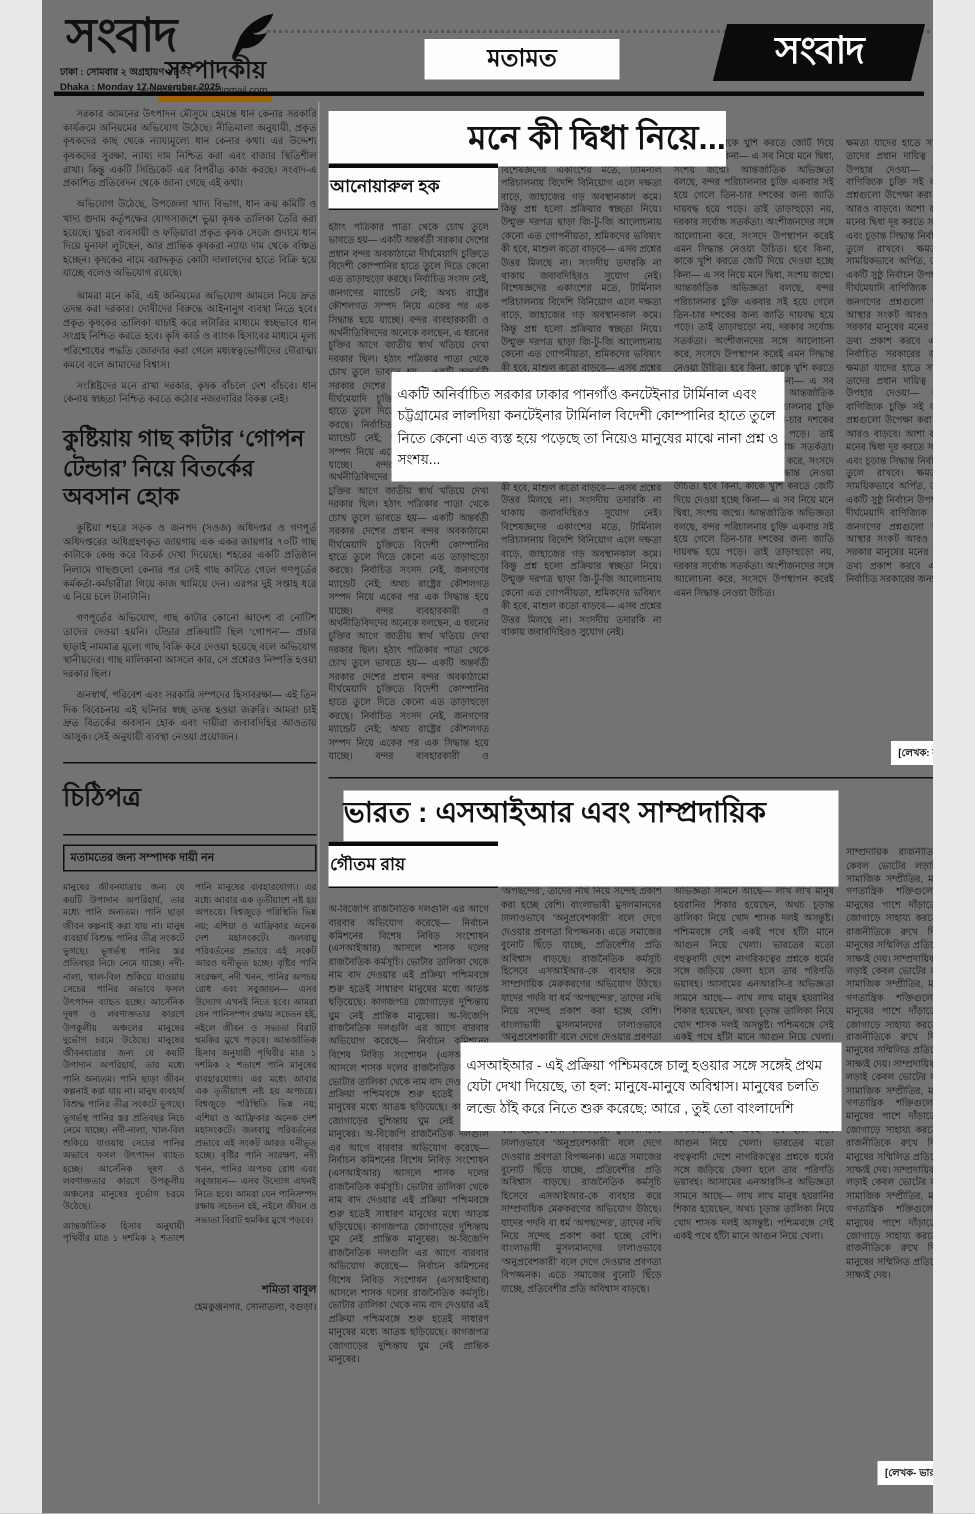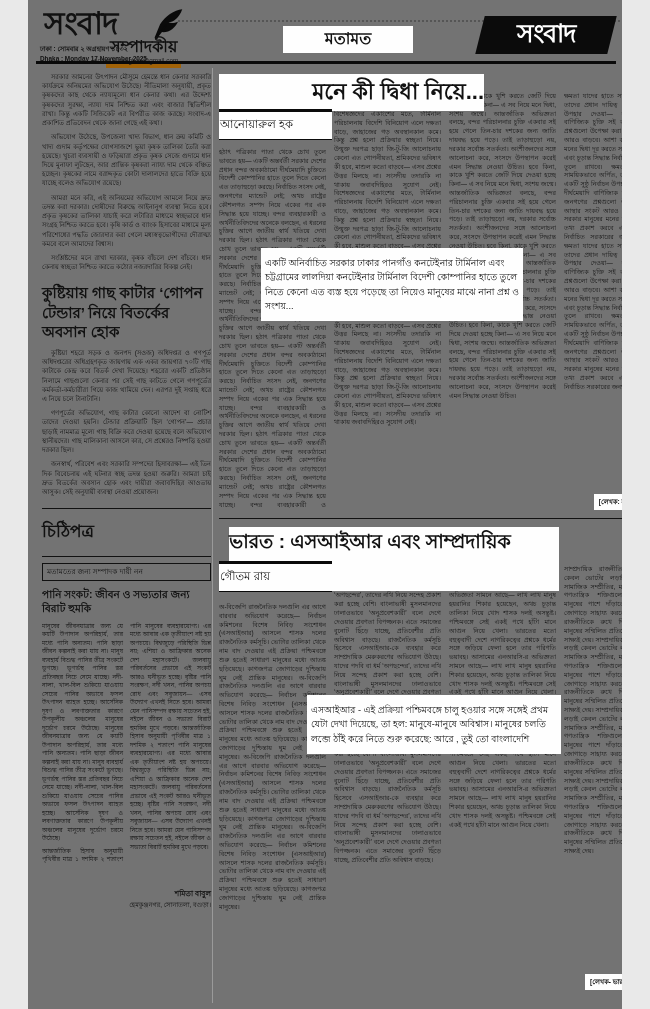--- a/index.html
+++ b/index.html
@@ -20,37 +20,37 @@
   .page-num{position:absolute;left:600px;top:15px;font-size:31px;font-weight:900;z-index:3}
   .thick-rule{position:absolute;left:8px;right:6px;top:61px;height:3px;background:#0a0a0a}
 
   
   .left-col{position:absolute;left:14px;top:72px;width:169px}
   .left-col h2{font-size:15px;line-height:1.28;font-weight:700;margin-bottom:7px}
   .left-col p{font-size:6.5px;line-height:1.42;text-align:justify;margin-bottom:5px;text-indent:9px}
   .editorial{margin-bottom:12px}
   .rule{height:1px;background:#111;margin:6px 0}
   .letters-title{font-size:17px;font-weight:700;padding:3px 0 4px}
-  .letters-disclaimer{font-size:7.4px;font-weight:400;border:1px solid #111;padding:2px 4px;margin:4px 0 7px}
+  .letters-disclaimer{font-size:7.4px;font-weight:700;border:1px solid #111;padding:2px 4px;margin:4px 0 7px}
   .letter-title{font-size:10.5px;font-weight:700;line-height:1.3;margin-bottom:6px}
   .letter-body{column-count:2;column-gap:7px;height:262px;overflow:hidden}
   .letter-body p{font-size:6px;line-height:1.42;text-align:justify;margin-bottom:4px;text-indent:0}
   .letter-sign{font-size:7.4px;font-weight:700;text-align:right;margin-top:4px}
   .letter-addr{font-size:6.4px;text-align:right}
 
   .vdiv{position:absolute;left:184px;top:68px;bottom:6px;width:1px;background:#9a9a9a}
 
   
   .article{position:absolute;left:191px;width:452px}
   #article1{top:68px;height:450px}
   #article2{top:518px;height:489px;border-top:1px solid #111}
   .a-title{position:absolute;font-weight:700;z-index:2;background:#fefefe}
   #article1 .a-title{left:0;top:6px;width:265px;text-align:right;font-size:22px}
   #article2 .a-title{left:10px;top:8px;width:330px;font-size:19px}
-  .byline{position:absolute;left:0;width:113px;border-top:3px solid #0a0a0a;border-bottom:1px solid #0a0a0a;padding:4px 1px 4px;font-size:11.5px;font-weight:400;background:#fefefe;z-index:2}
+  .byline{position:absolute;left:0;width:113px;border-top:3px solid #0a0a0a;border-bottom:1px solid #0a0a0a;padding:4px 1px 4px;font-size:11.5px;font-weight:700;background:#fefefe;z-index:2}
   #article1 .byline{top:41px}
   #article2 .byline{top:42px}
   .cols{position:absolute;left:0;top:0;right:0;bottom:0;display:flex;gap:8px}
   .col{flex:none;width:107px;font-size:6.3px;line-height:1.4;text-align:justify;overflow:hidden}
   #article1 .col:nth-child(1){margin-top:80px;height:360px}
   #article1 .col:nth-child(2){margin-top:42px;height:398px}
   #article1 .col:nth-child(3){margin-top:24px;height:414px}
   #article1 .col:nth-child(4){margin-top:24px;height:400px}
   #article2 .col:nth-child(1){margin-top:84px;height:392px}
   #article2 .col:nth-child(2){margin-top:46px;height:430px}
@@ -104,21 +104,20 @@
       <p>গণপূর্তের অভিযোগ, গাছ কাটার কোনো আদেশ বা নোটিশ তাদের দেওয়া হয়নি। টেন্ডার প্রক্রিয়াটি ছিল ‘গোপন’— প্রচার ছাড়াই নামমাত্র মূল্যে গাছ বিক্রি করে দেওয়া হয়েছে বলে অভিযোগ স্থানীয়দের। গাছ মালিকানা আসলে কার, সে প্রশ্নেরও নিষ্পত্তি হওয়া দরকার ছিল।</p>
       <p>জনস্বার্থ, পরিবেশ এবং সরকারি সম্পদের হিসাবরক্ষা— এই তিন দিক বিবেচনায় এই ঘটনার স্বচ্ছ তদন্ত হওয়া জরুরি। আমরা চাই দ্রুত বিতর্কের অবসান হোক এবং দায়ীরা জবাবদিহির আওতায় আসুক। সেই অনুযায়ী ব্যবস্থা নেওয়া প্রয়োজন।</p>
     </div>
 
     <div class="rule"></div>
     <div class="letters-title">চিঠিপত্র</div>
     <div class="rule"></div>
     <div class="letters-disclaimer">মতামতের জন্য সম্পাদক দায়ী নন</div>
 
     <div class="letter">
-      <div class="letter-title">পানি সংকট: জীবন ও সভ্যতার জন্য বিরাট হুমকি</div>
       <div class="letter-body">
         <p>মানুষের জীবনযাত্রার জন্য যে কয়টি উপাদান অপরিহার্য, তার মধ্যে পানি অন্যতম। পানি ছাড়া জীবন কল্পনাই করা যায় না। মানুষ ব্যবহার্য বিশুদ্ধ পানির তীব্র সংকটে ভুগছে। ভূগর্ভস্থ পানির স্তর প্রতিবছর নিচে নেমে যাচ্ছে। নদী-নালা, খাল-বিল শুকিয়ে যাওয়ায় সেচের পানির অভাবে ফসল উৎপাদন ব্যাহত হচ্ছে। আর্সেনিক দূষণ ও লবণাক্ততার কারণে উপকূলীয় অঞ্চলের মানুষের দুর্ভোগ চরমে উঠেছে। মানুষের জীবনযাত্রার জন্য যে কয়টি উপাদান অপরিহার্য, তার মধ্যে পানি অন্যতম। পানি ছাড়া জীবন কল্পনাই করা যায় না। মানুষ ব্যবহার্য বিশুদ্ধ পানির তীব্র সংকটে ভুগছে। ভূগর্ভস্থ পানির স্তর প্রতিবছর নিচে নেমে যাচ্ছে। নদী-নালা, খাল-বিল শুকিয়ে যাওয়ায় সেচের পানির অভাবে ফসল উৎপাদন ব্যাহত হচ্ছে। আর্সেনিক দূষণ ও লবণাক্ততার কারণে উপকূলীয় অঞ্চলের মানুষের দুর্ভোগ চরমে উঠেছে।</p>
         <p>আন্তর্জাতিক হিসাব অনুযায়ী পৃথিবীর মাত্র ১ দশমিক ২ শতাংশ পানি মানুষের ব্যবহারযোগ্য। এর মধ্যে আবার এক তৃতীয়াংশ নষ্ট হয় অপচয়ে। বিশ্বজুড়ে পরিস্থিতি ভিন্ন নয়; এশিয়া ও আফ্রিকার অনেক দেশ মহাসংকটে। জলবায়ু পরিবর্তনের প্রভাবে এই সংকট আরও ঘনীভূত হচ্ছে। বৃষ্টির পানি সংরক্ষণ, নদী খনন, পানির অপচয় রোধ এবং সবুজায়ন— এসব উদ্যোগ এখনই নিতে হবে। আমরা যেন পানিসম্পদ রক্ষায় সচেতন হই, নইলে জীবন ও সভ্যতা বিরাট হুমকির মুখে পড়বে। আন্তর্জাতিক হিসাব অনুযায়ী পৃথিবীর মাত্র ১ দশমিক ২ শতাংশ পানি মানুষের ব্যবহারযোগ্য। এর মধ্যে আবার এক তৃতীয়াংশ নষ্ট হয় অপচয়ে। বিশ্বজুড়ে পরিস্থিতি ভিন্ন নয়; এশিয়া ও আফ্রিকার অনেক দেশ মহাসংকটে। জলবায়ু পরিবর্তনের প্রভাবে এই সংকট আরও ঘনীভূত হচ্ছে। বৃষ্টির পানি সংরক্ষণ, নদী খনন, পানির অপচয় রোধ এবং সবুজায়ন— এসব উদ্যোগ এখনই নিতে হবে। আমরা যেন পানিসম্পদ রক্ষায় সচেতন হই, নইলে জীবন ও সভ্যতা বিরাট হুমকির মুখে পড়বে।</p>
       </div>
       <div class="letter-sign">শমিতা বাবুল</div>
       <div class="letter-addr">হেমকুঞ্জনগর, সোনাতলা, বগুড়া।</div>
     </div>
   </div>
 
   <div class="article" id="article1">

